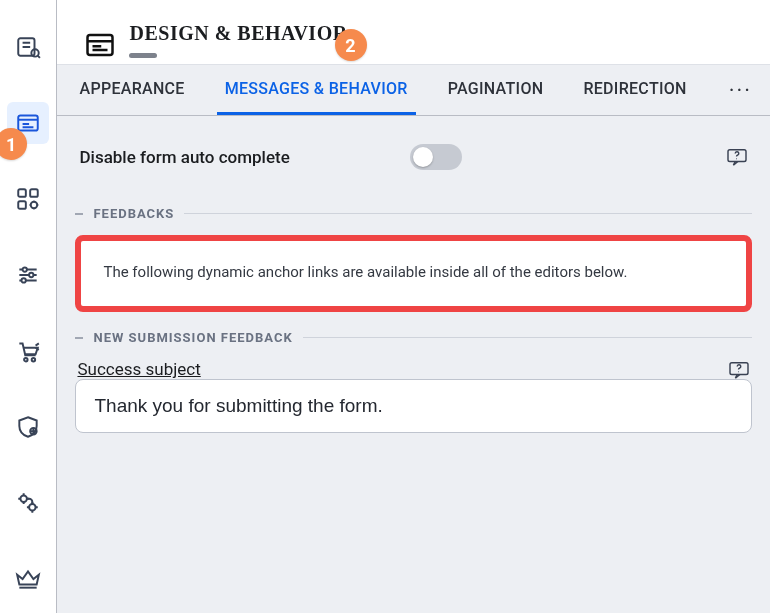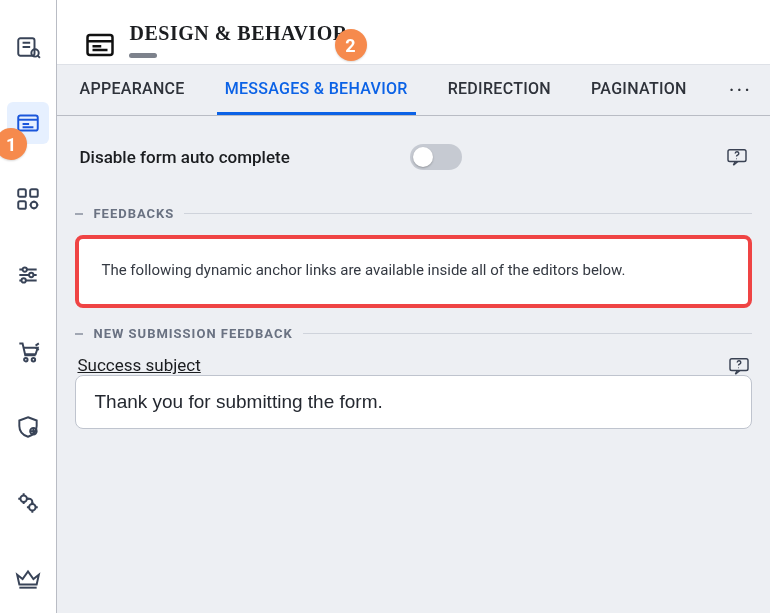--- a/index.html
+++ b/index.html
@@ -33,21 +33,21 @@
   .toggle { width:52px; height:26px; background:#c6cad2; border-radius:26px; position:relative; cursor:pointer; margin-left:50px; }
   .toggle-knob { position:absolute; left:3px; top:3px; width:20px; height:20px; background:#fff; border-radius:50%; box-shadow:0 1px 2px rgba(0,0,0,.25); }
 
   .help-icon { width:22px; height:18px; color:#3a4253; }
   .help-icon svg { width:22px; height:18px; stroke:#3a4253; fill:none; stroke-width:1.6; }
 
   .section-header { display:flex; align-items:center; gap:10px; margin:18px 0 14px 0; color:#6a7282; font-size:13px; letter-spacing:1px; font-weight:700; }
   .section-header .dash { width:8px; height:2px; background:#a1a7b3; }
   .section-header .line { flex:1; height:1px; background:#cfd3db; }
 
-  .card { background:#fff; border:4px solid #ef4444; border-radius:8px; padding:20px 22px 22px 22px; color:#343942; font-size:15px; line-height:1.55; }
+  .card { background:#fff; border:6px solid #ef4444; border-radius:8px; padding:20px 22px 22px 22px; color:#343942; font-size:15px; line-height:1.55; }
   .card ul { margin:10px 0 10px 30px; padding:0; }
   .card li { margin:2px 0; }
 
   .field-row { display:flex; align-items:flex-end; margin:6px 2px 0 2px;text-decoration:underline; }
   .field-label { font-size:17px; color:#1b1d20; }
 
   .input { background:#fff; border:1px solid #bfc4ce; border-radius:8px; padding:15px 18px; font-size:19px; color:#242830; width:100%; }
 
   .badge { position:absolute; width:32px; height:32px; border-radius:50%; background:#f68a4d; color:#fff; font-weight:700; font-size:18px; display:flex; align-items:center; justify-content:center; box-shadow:0 1px 2px rgba(0,0,0,.15); z-index:10; }
 </style>
@@ -140,22 +140,22 @@
     </div>
 
     <div class="tabs">
       <div class="tab">APPEARANCE</div>
       <div class="tab active" style="position:relative;">
         <span>MESSAGES &amp; BEHAVIOR</span>
         <div class="badge" style="left:118px; top:-36px;">
             <span>2</span>
           </div>
       </div>
+      <div class="tab">PAGINATION</div>
       <div class="tab">REDIRECTION</div>
-      <div class="tab">PAGINATION</div>
       <div class="tabs-more">···</div>
     </div>
 
     <div class="content">
       <div class="row">
         <div class="row-label">Disable form auto complete</div>
         <div class="toggle" style="margin-left:120px;">
           <div class="toggle-knob"></div>
         </div>
         <div class="row-spacer"></div>

